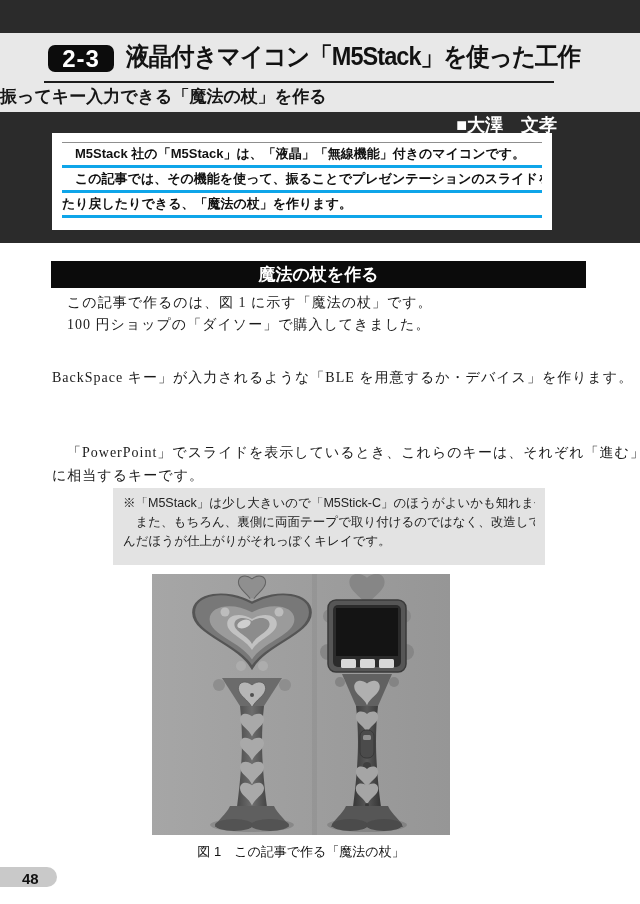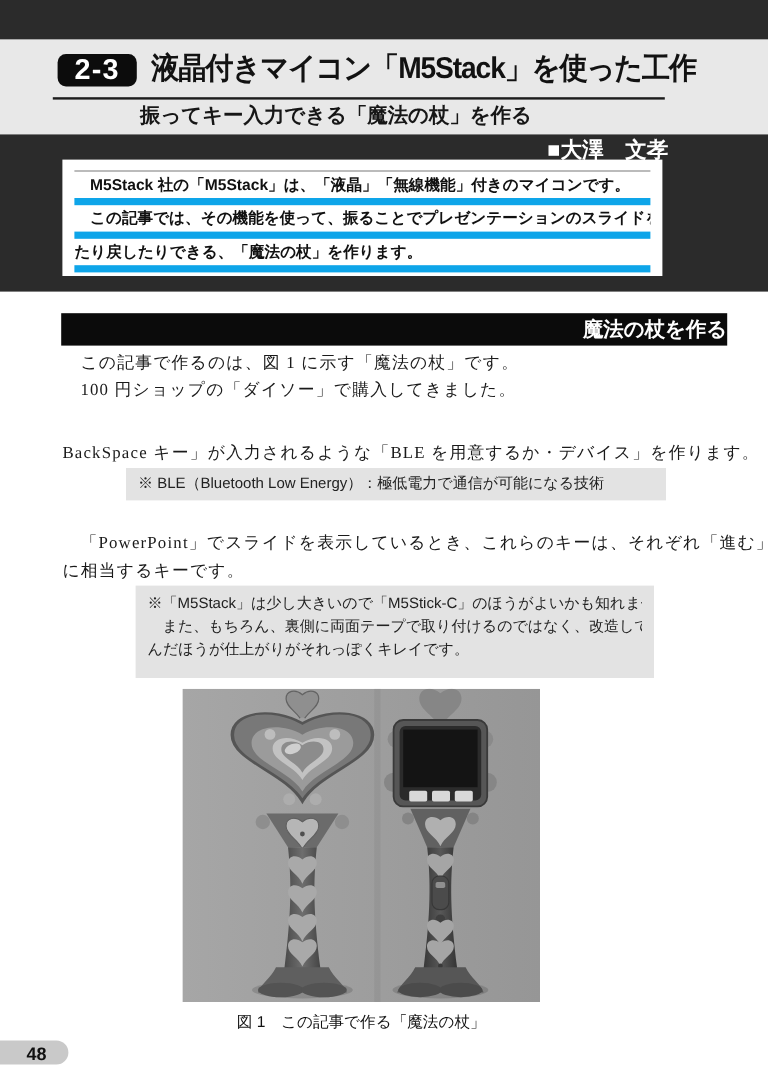--- a/index.html
+++ b/index.html
@@ -11,35 +11,35 @@
 
   
   .header-band{position:absolute;left:0;top:33px;width:640px;height:79px;background:#e8e8e8;}
   .chapter-badge{position:absolute;left:48px;top:12px;width:66px;height:27px;background:#0c0c0c;
                  border-radius:7px;color:#fff;font-weight:bold;font-size:24px;line-height:27px;
                  text-align:center;letter-spacing:1px;}
   .article-title{position:absolute;left:126px;top:7px;width:480px;font-weight:bold;font-size:25px;
                  color:#121212;letter-spacing:-1px;transform:scaleX(.94);transform-origin:left top;
                  white-space:nowrap;}
   .title-rule{position:absolute;left:44px;top:48px;width:510px;height:2px;background:#1c1c1c;}
-  .article-subtitle{position:absolute;left:0;top:52px;width:560px;text-align:center;
+  .article-subtitle{position:absolute;left:0;top:52px;width:560px;text-align:left;
                     font-weight:bold;font-size:17px;color:#161616;}
 
   
   .band-mid{position:absolute;left:0;top:112px;width:640px;height:131px;background:#2b2b2b;}
   .author{position:absolute;right:83px;top:1px;color:#ffffff;font-weight:bold;font-size:18px;}
   .summary-box{position:absolute;left:52px;top:21px;width:500px;height:97px;background:#ffffff;
                box-sizing:border-box;padding:9px 8px 0 8px;}
   .summary-rule-top{height:0;border-top:1px solid #8f8f8f;margin:0 2px;}
-  .summary-row{height:22px;line-height:22px;border-bottom:6px solid #0ea5e9;margin:0 2px;
+  .summary-row{height:22px;line-height:22px;border-bottom:3px solid #0ea5e9;margin:0 2px;
                font-weight:bold;font-size:13px;color:#111;white-space:nowrap;overflow:hidden;}
 
   
   .section-bar{position:absolute;left:51px;top:261px;width:535px;height:27px;background:#0b0b0b;
-               color:#ffffff;font-weight:bold;font-size:17px;line-height:27px;text-align:right;padding-left:20px;}
+               color:#ffffff;font-weight:bold;font-size:17px;line-height:27px;text-align:center;}
   .serif-line{position:absolute;left:52px;width:536px;font-family:"Liberation Serif",serif;
               font-size:14px;color:#1a1a1a;letter-spacing:1px;white-space:nowrap;}
   .note-box{position:absolute;background:#e3e3e3;font-size:12.5px;color:#222;
             box-sizing:border-box;}
   .note1{left:105px;top:390px;width:450px;height:27px;line-height:27px;padding-left:10px;
          white-space:nowrap;overflow:hidden;}
   .note2{left:113px;top:488px;width:432px;height:77px;padding:6px 10px 0 10px;line-height:19px;}
   .note2 div{white-space:nowrap;overflow:hidden;}
 
   
@@ -76,21 +76,20 @@
     </div>
   </div>
 
   <div class="section-bar">魔法の杖を作る</div>
 
   <div class="serif-line" style="top:294px">　この記事で作るのは、図 1 に示す「魔法の杖」です。</div>
   <div class="serif-line" style="top:316px">　100 円ショップの「ダイソー」で購入してきました。</div>
 
   <div class="serif-line" style="top:369px">BackSpace キー」が入力されるような「BLE を用意するか・デバイス」を作ります。</div>
 
-  <div class="note-box note1">※ BLE（Bluetooth Low Energy）：極低電力で通信が可能になる技術</div>
 
   <div class="serif-line" style="top:444px">　「PowerPoint」でスライドを表示しているとき、これらのキーは、それぞれ「進む」「戻る」</div>
   <div class="serif-line" style="top:467px">に相当するキーです。</div>
 
   <div class="note-box note2">
     <div>※「M5Stack」は少し大きいので「M5Stick-C」のほうがよいかも知れません（もしくは、</div>
     <div>　また、もちろん、裏側に両面テープで取り付けるのではなく、改造して杖のなかに仕込</div>
     <div>んだほうが仕上がりがそれっぽくキレイです。</div>
   </div>
 

